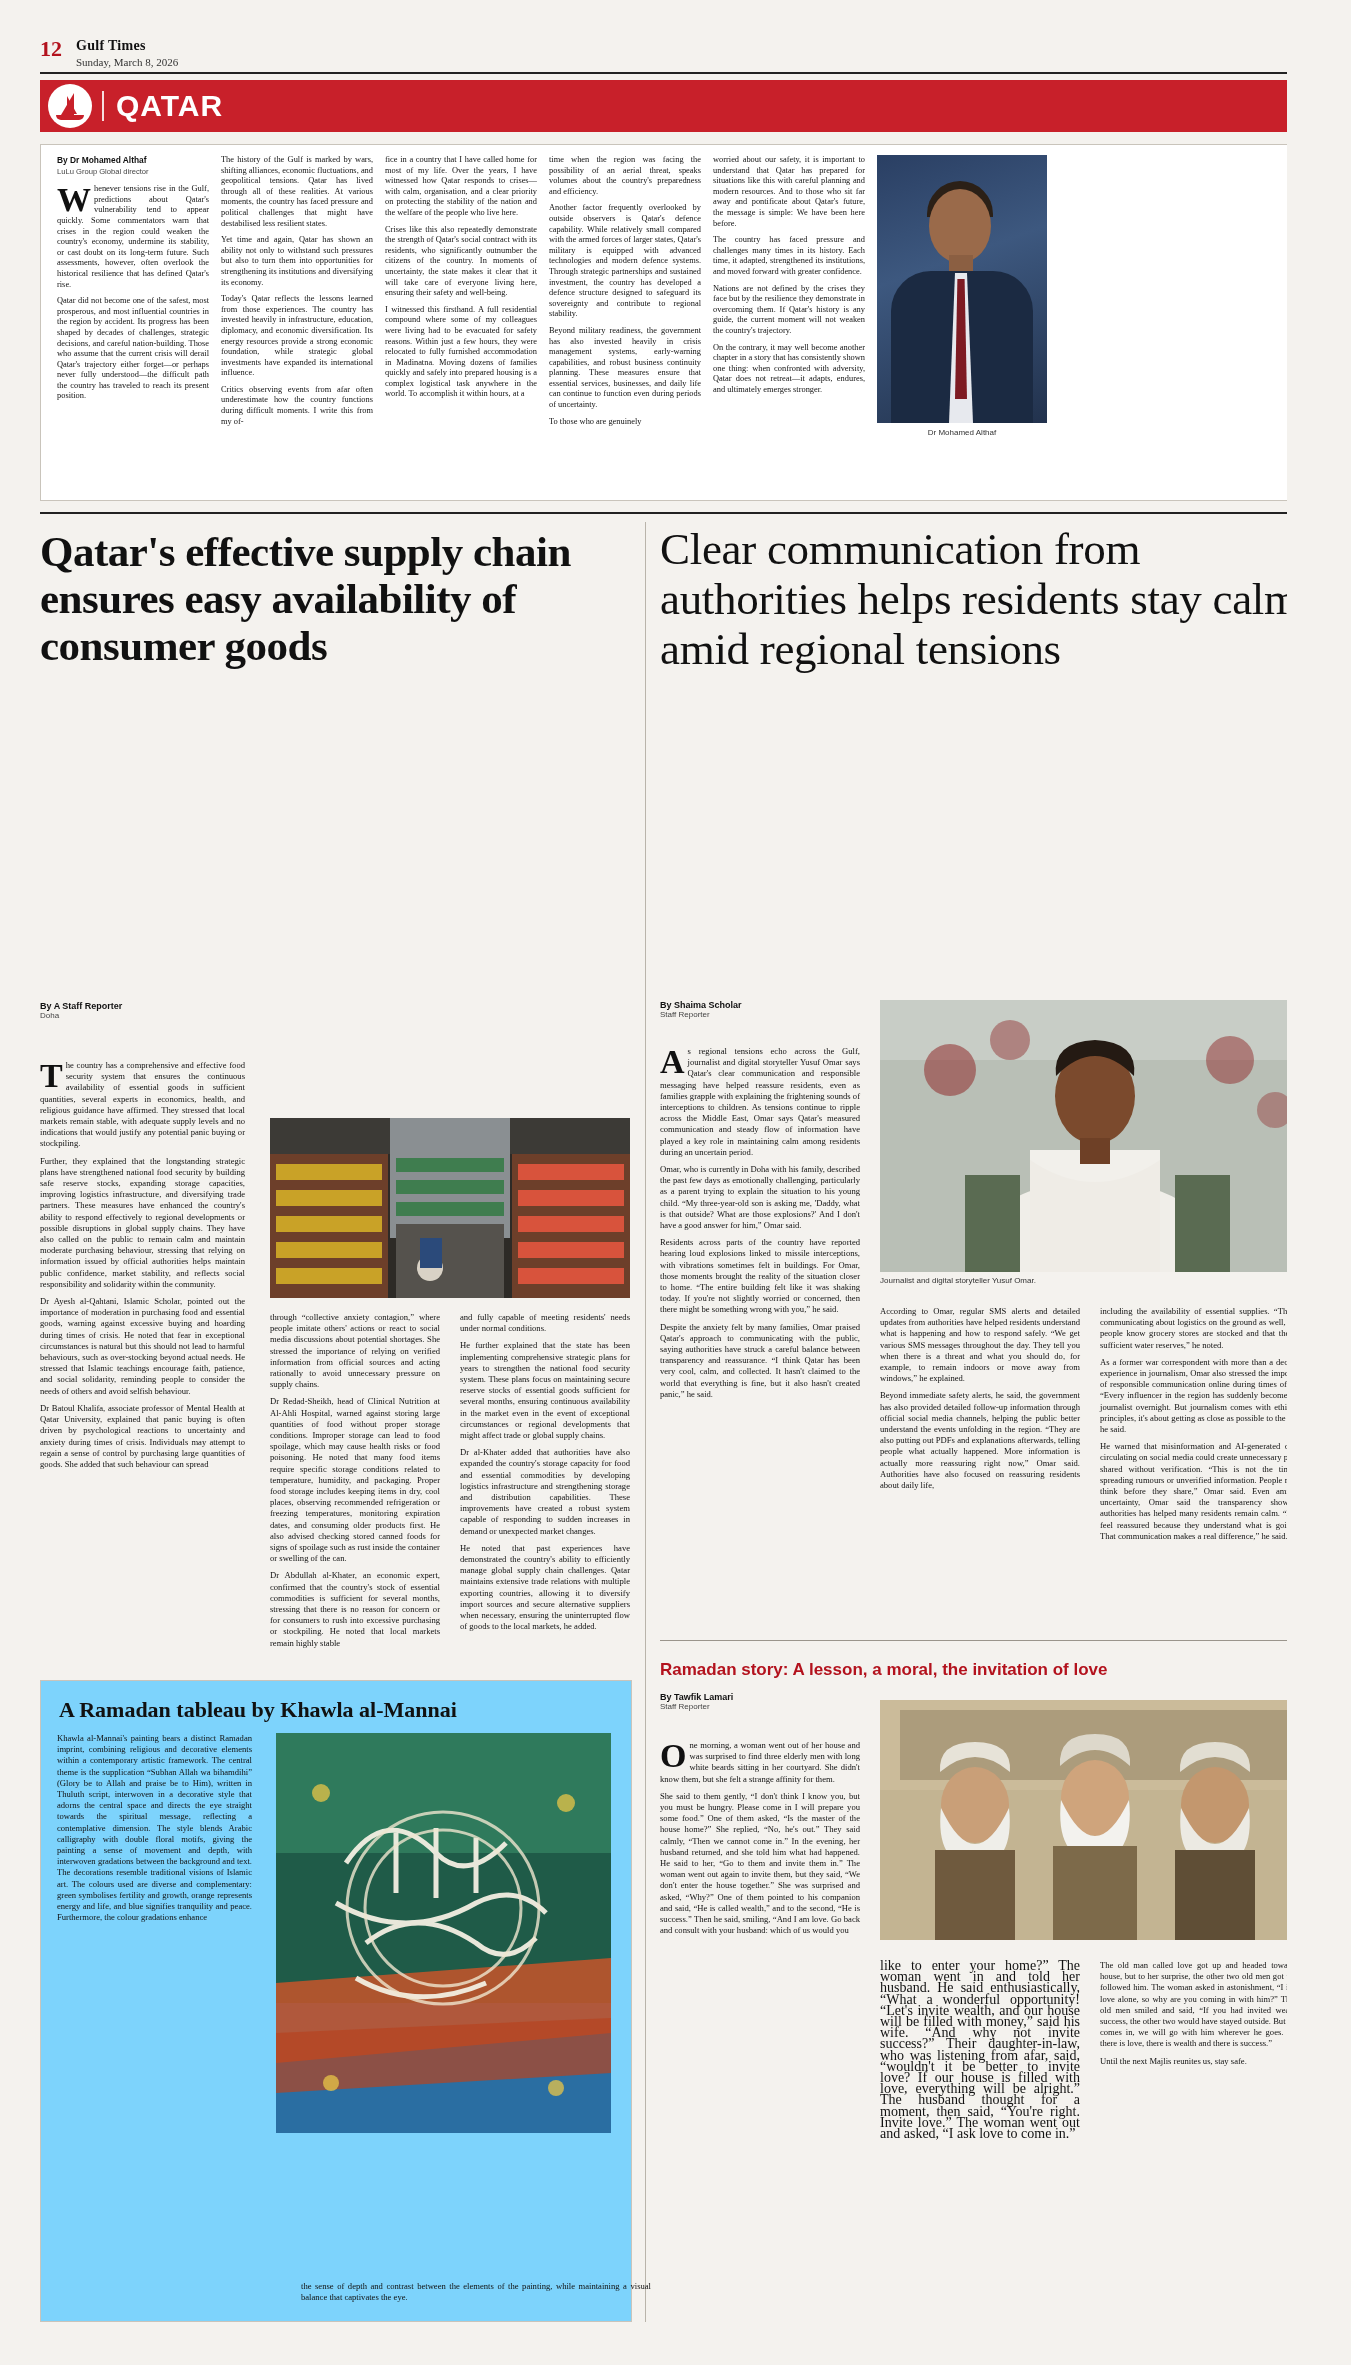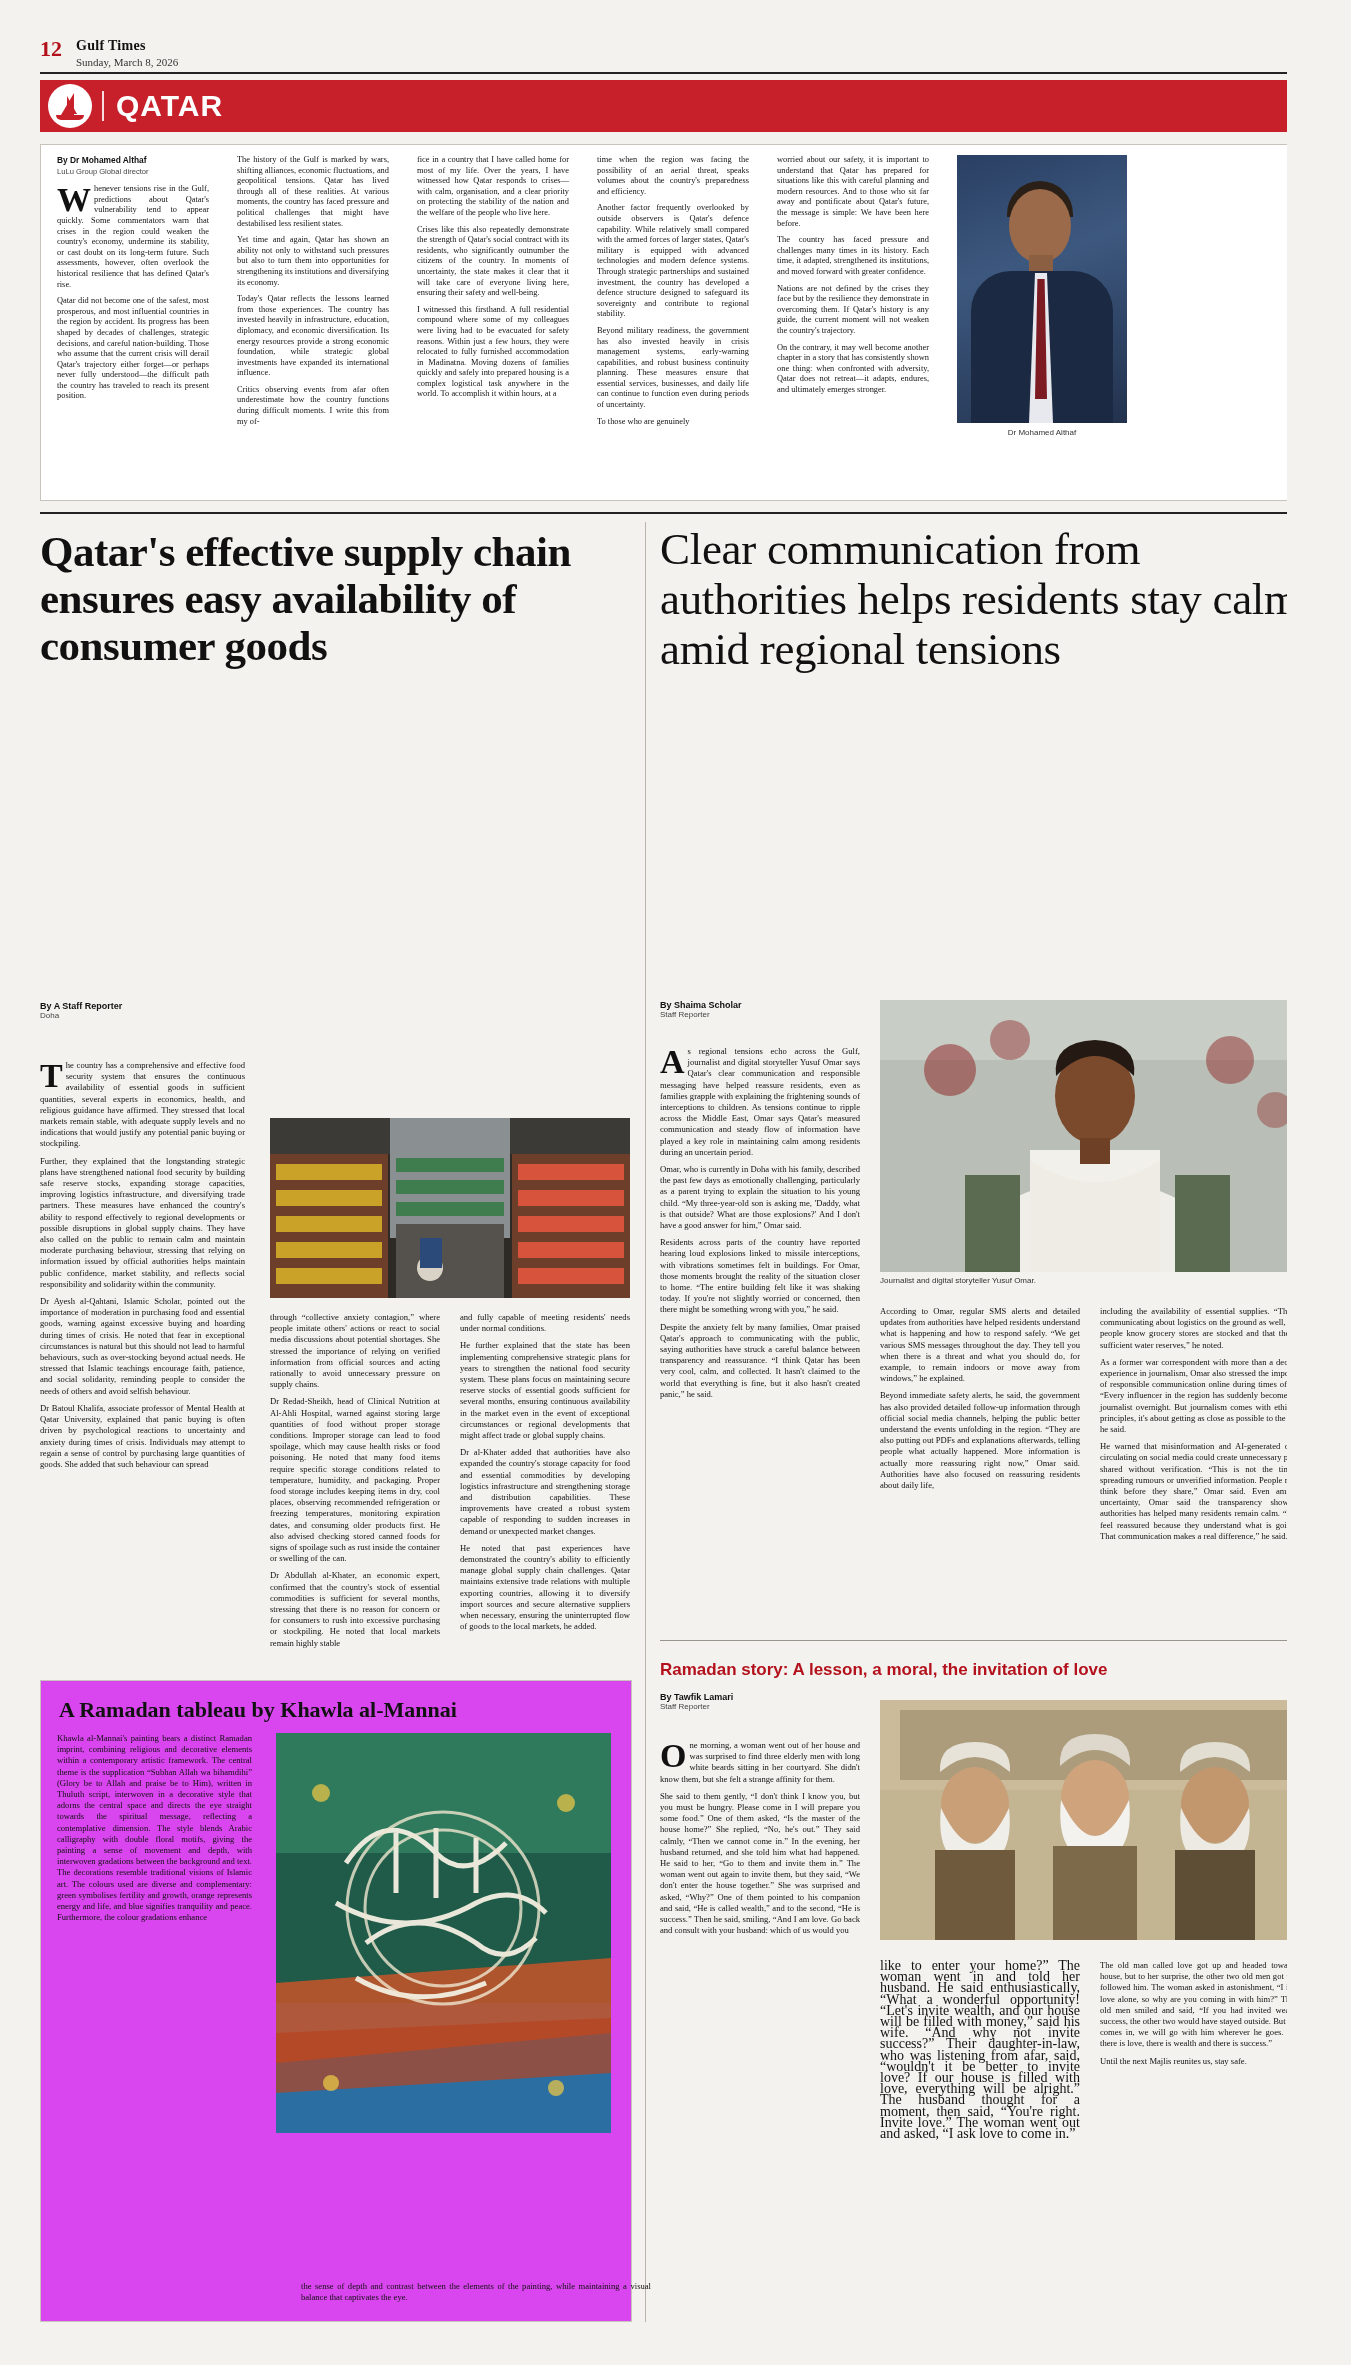--- a/index.html
+++ b/index.html
@@ -24,21 +24,21 @@
   .banner-logo .sail{position:absolute;left:13px;top:9px;width:0;height:0;border-left:13px solid transparent;border-bottom:22px solid #c8202a;}
   .banner-logo .sail2{position:absolute;left:19px;top:12px;width:0;height:0;border-right:10px solid transparent;border-bottom:18px solid #c8202a;}
   .banner-logo .hull{position:absolute;left:8px;top:31px;width:28px;height:5px;background:#c8202a;border-radius:0 0 8px 8px;}
   .banner-sep{width:2px;height:30px;background:#fff;opacity:.85;margin-right:12px;}
   .banner-text{color:#fff;font-family:"Liberation Sans",sans-serif;font-weight:bold;font-size:30px;letter-spacing:1px;}
 
   
   .topbox{position:absolute;left:40px;top:144px;width:1271px;height:355px;background:#ffffff;border:1px solid #c9c4bb;}
   .topbox-head{padding:14px 18px 8px 18px;border-bottom:1px solid #d8d3ca;}
   .topbox-head h1{margin:0;font-family:"Liberation Serif",serif;font-weight:bold;font-size:30px;color:#14267c;text-align:center;letter-spacing:-.2px;}
-  .topbox-body{display:flex;padding:10px 16px 12px 16px;gap:28px;}
+  .topbox-body{display:flex;padding:10px 16px 12px 16px;gap:12px;}
   .tcol{width:152px;font-size:8.4px;line-height:10.6px;text-align:justify;}
   .byline-name{font-family:"Liberation Sans",sans-serif;font-weight:bold;font-size:8.4px;margin-bottom:1px;}
   .byline-sub{font-family:"Liberation Sans",sans-serif;font-size:7.6px;color:#444;margin-bottom:7px;}
   .dropcap::first-letter{float:left;font-size:34px;line-height:28px;font-weight:bold;padding-right:3px;padding-top:2px;}
   .tcol p{margin:0 0 6px 0;}
   .portrait{width:170px;}
   .portrait .frame{width:170px;height:268px;background:linear-gradient(160deg,#2a3f63 0%,#3d587f 40%,#22324d 100%);position:relative;overflow:hidden;}
   .portrait .face{position:absolute;left:52px;top:34px;width:62px;height:74px;border-radius:50%;background:#9a6a4a;}
   .portrait .hair{position:absolute;left:50px;top:26px;width:66px;height:36px;border-radius:33px 33px 0 0;background:#2b2017;}
   .portrait .neck{position:absolute;left:72px;top:100px;width:24px;height:24px;background:#8b5f42;}
@@ -78,21 +78,21 @@
   .ram-head{position:absolute;left:660px;top:1660px;width:650px;color:#b3121d;
     font-family:"Liberation Sans",sans-serif;font-weight:bold;font-size:17px;}
   .ram-byline{position:absolute;left:660px;top:1692px;width:200px;}
   .colG{position:absolute;left:660px;top:1740px;width:200px;font-size:8.6px;line-height:11.2px;text-align:justify;}
   .colH{position:absolute;left:880px;top:1960px;width:200px;font-size:14px;line-height:11.2px;text-align:justify;font-family:Liberation Serif, serif;}
   .colI{position:absolute;left:1100px;top:1960px;width:210px;font-size:8.6px;line-height:11.2px;text-align:justify;}
   .colG p,.colH p,.colI p{margin:0 0 6px 0;}
   .photo-ram{position:absolute;left:880px;top:1700px;width:430px;height:240px;background:#cbbfa8;overflow:hidden;}
 
   
-  .tableau{position:absolute;left:40px;top:1680px;width:590px;height:640px;background:#d946ef;border:1px solid #c9c4bb;}
+  .tableau{position:absolute;left:40px;top:1680px;width:590px;height:640px;background:#7dd3fc;border:1px solid #c9c4bb;}
   .tableau h2{margin:0;padding:16px 18px 10px 18px;font-family:"Liberation Serif",serif;font-weight:bold;font-size:22px;}
   .tableau .inner{display:flex;padding:0 16px 14px 16px;gap:24px;}
   .tcolL{width:195px;font-size:8.6px;line-height:11.2px;text-align:justify;}
   .tcolL p{margin:0 0 6px 0;}
   .art{width:335px;height:400px;background:#b9c8c4;position:relative;overflow:hidden;}
   .tcap{position:absolute;left:260px;top:600px;width:350px;font-size:8.6px;line-height:11.2px;text-align:justify;}
   .bl-name{font-family:"Liberation Sans",sans-serif;font-weight:bold;font-size:9px;}
   .bl-sub{font-family:"Liberation Sans",sans-serif;font-size:8px;color:#444;}
 </style>
 </head>

